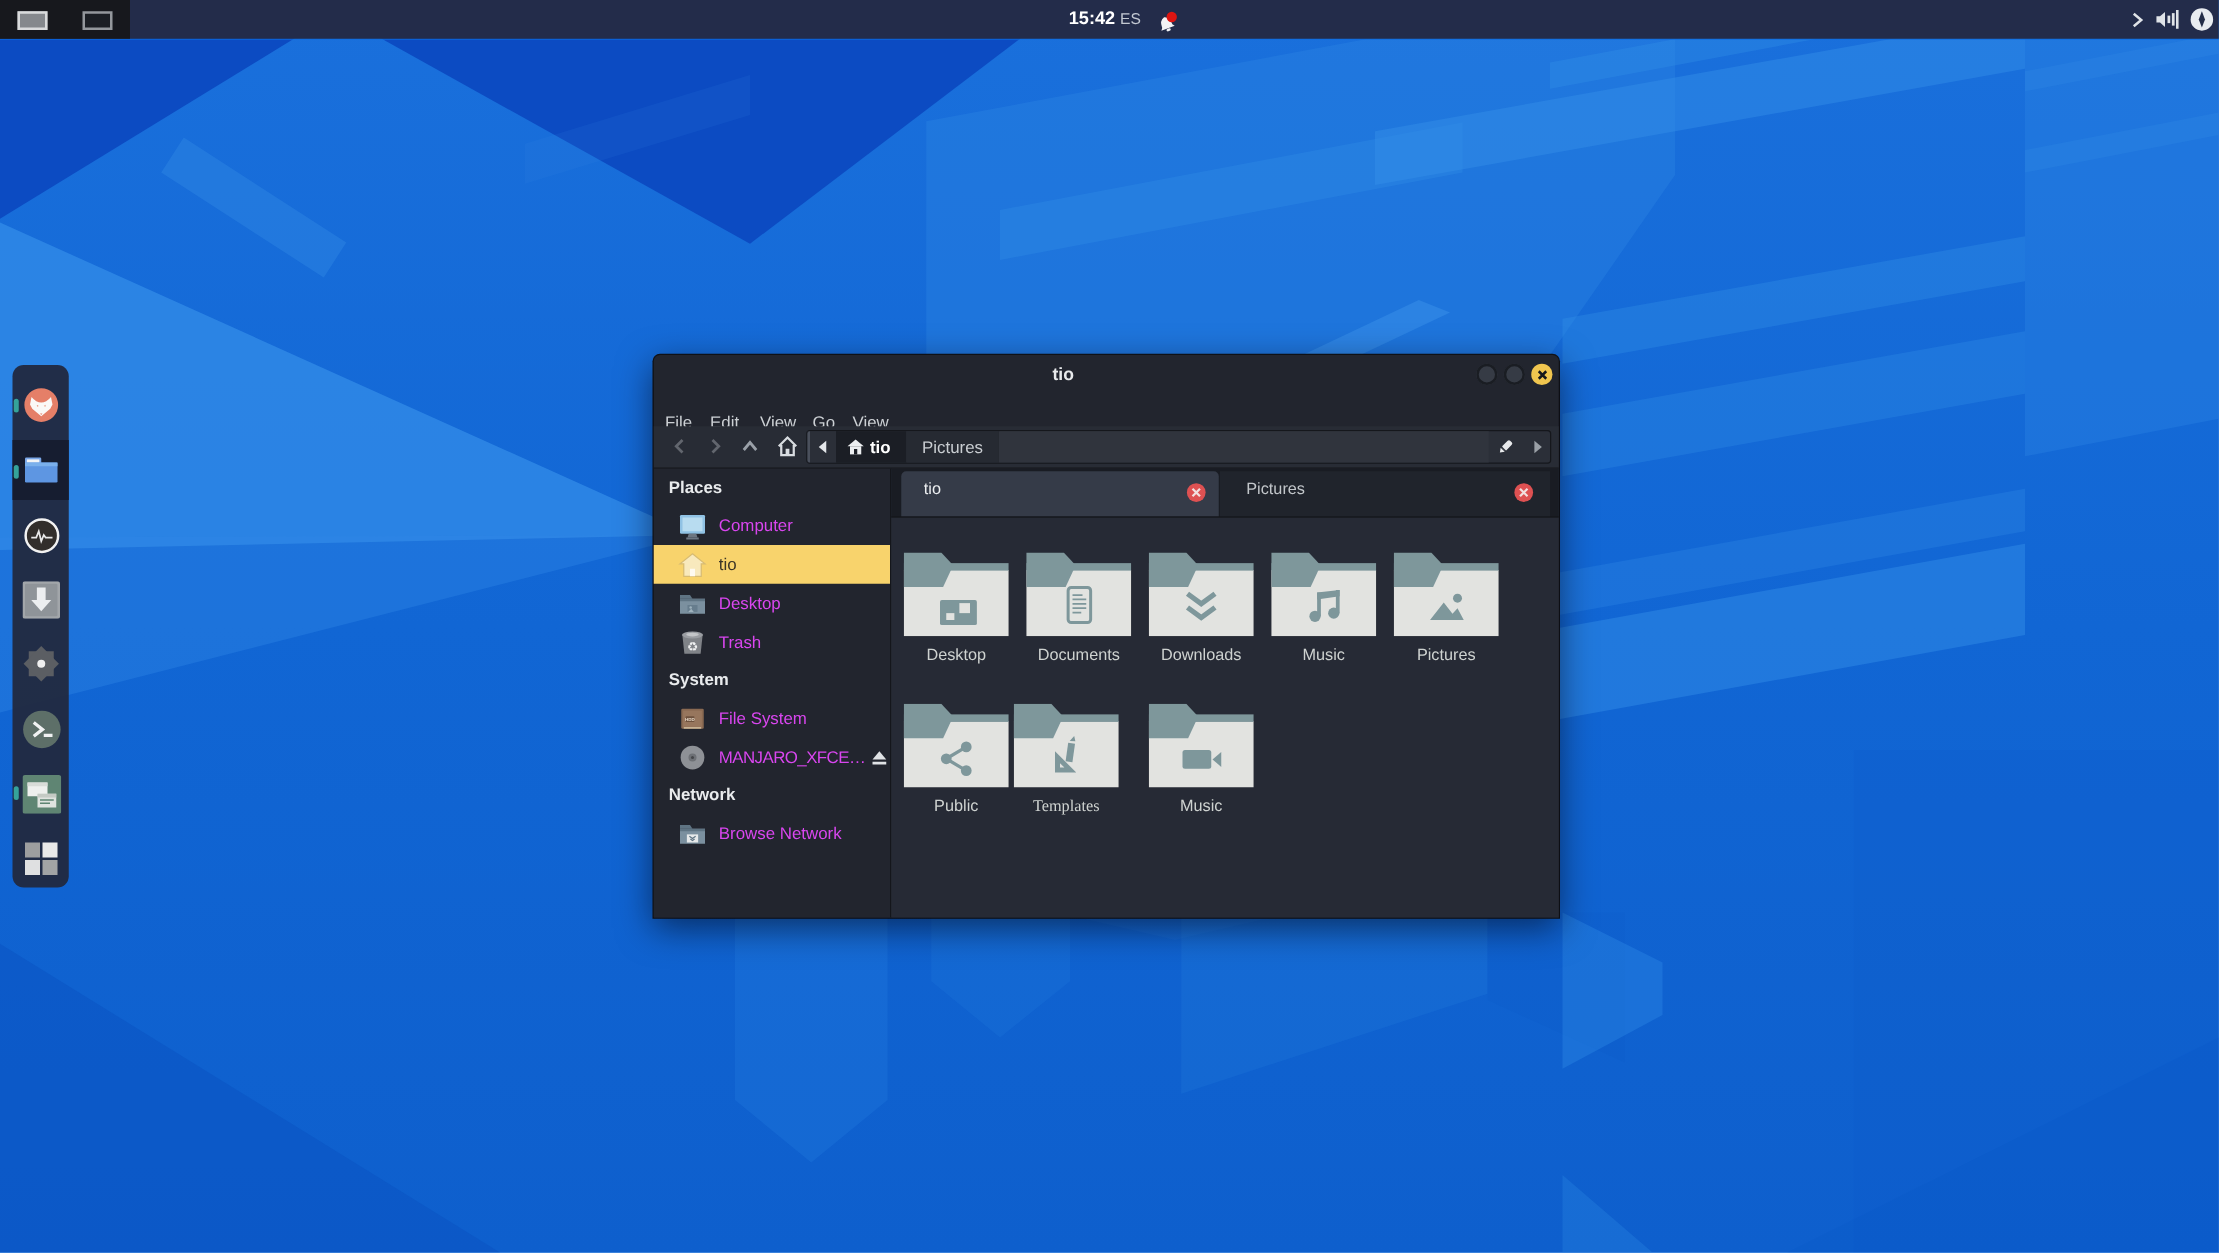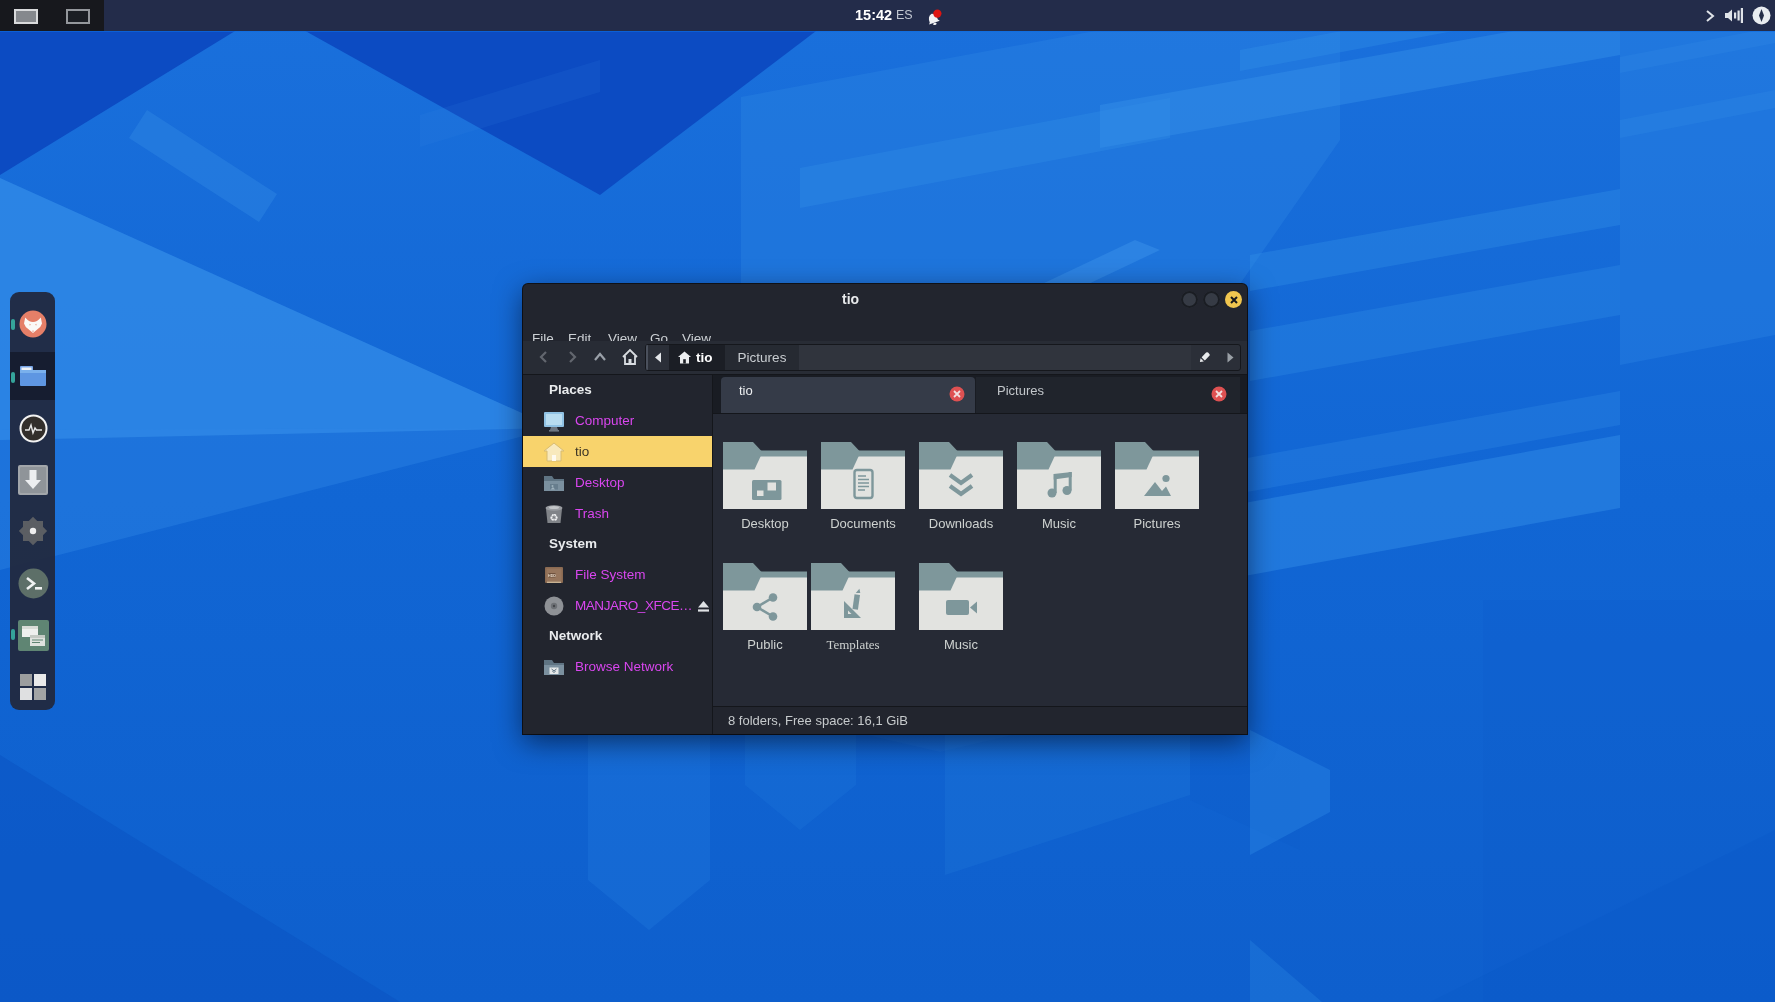--- a/index.html
+++ b/index.html
@@ -21,21 +21,21 @@
   #titlebar{position:absolute;left:0;top:0;width:724px;height:29px;}
   #titlebar .t{position:absolute;left:0;top:0;width:724px;height:29px;line-height:30px;text-align:center;
       color:#e8eaec;font-weight:bold;font-size:14px;}
   .wbtn{position:absolute;top:7px;width:17px;height:17px;border-radius:50%;}
   #menubar{position:absolute;left:0;top:40px;width:856px;height:28px;display:flex;align-items:center;
       color:#ccd0d4;font-size:13.5px;}
   #menubar span{top:50%;transform:translateY(-50%);}
   #toolbar{position:absolute;left:0;top:57px;width:724px;height:33px;background:#282c35;border-bottom:1px solid #14161b;}
   
   #sidebar{position:absolute;left:0;top:91px;width:189px;height:359px;background:#22252e;border-right:1px solid #14161b;}
-  .shead{height:30px;line-height:30px;padding-left:26px;color:#e9ebed;font-weight:bold;font-size:13.5px;}
+  .shead{height:30px;line-height:30px;padding-left:12px;color:#e9ebed;font-weight:bold;font-size:13.5px;}
   .srow{height:31px;display:flex;align-items:center;color:#d946ef;font-size:13.5px;}
   .srow svg{margin-left:19px;margin-right:9px;flex:none;}
   .srow.sel{background:#f8d36c;color:#3c3526;}
   
   #rpane{position:absolute;left:190px;top:91px;width:534px;height:359px;background:#262a35;}
   #tabbar{position:absolute;left:0;top:0;width:534px;height:38px;background:#191c23;border-bottom:1px solid #14161b;}
   #statusbar{position:absolute;left:0;bottom:0;width:534px;height:28px;background:#22252e;border-top:1px solid #14161b;
       line-height:28px;padding-left:15px;color:#c6cacc;font-size:13px;box-sizing:border-box;}
   
   .ficon{position:absolute;width:98px;text-align:center;color:#ced2d0;font-size:13px;}
@@ -404,16 +404,15 @@
           <svg width="84" height="67" viewBox="0 0 84 67">
             <rect x="0" y="14" width="84" height="53" fill="#e2e3e0"></rect>
             <rect x="0" y="8.5" width="84" height="6" fill="#7e979b"></rect>
             <polygon points="0,0 30,0 38,8.5 38,13.5 31.5,27.5 0,27.5" fill="#7e979b"></polygon>
             <rect x="27" y="37" width="23" height="15" rx="2" fill="#7e979b"></rect>
             <polygon points="51,44.5 58,38.5 58,50.5" fill="#7e979b"></polygon>
           </svg>
           <div class="lbl">Music</div>
         </div>
       </div>
-      <div id="statusbar">8 folders, Free space: 16,1 GiB</div>
     </div>
   </div>
 </div>
 
 </body></html>

